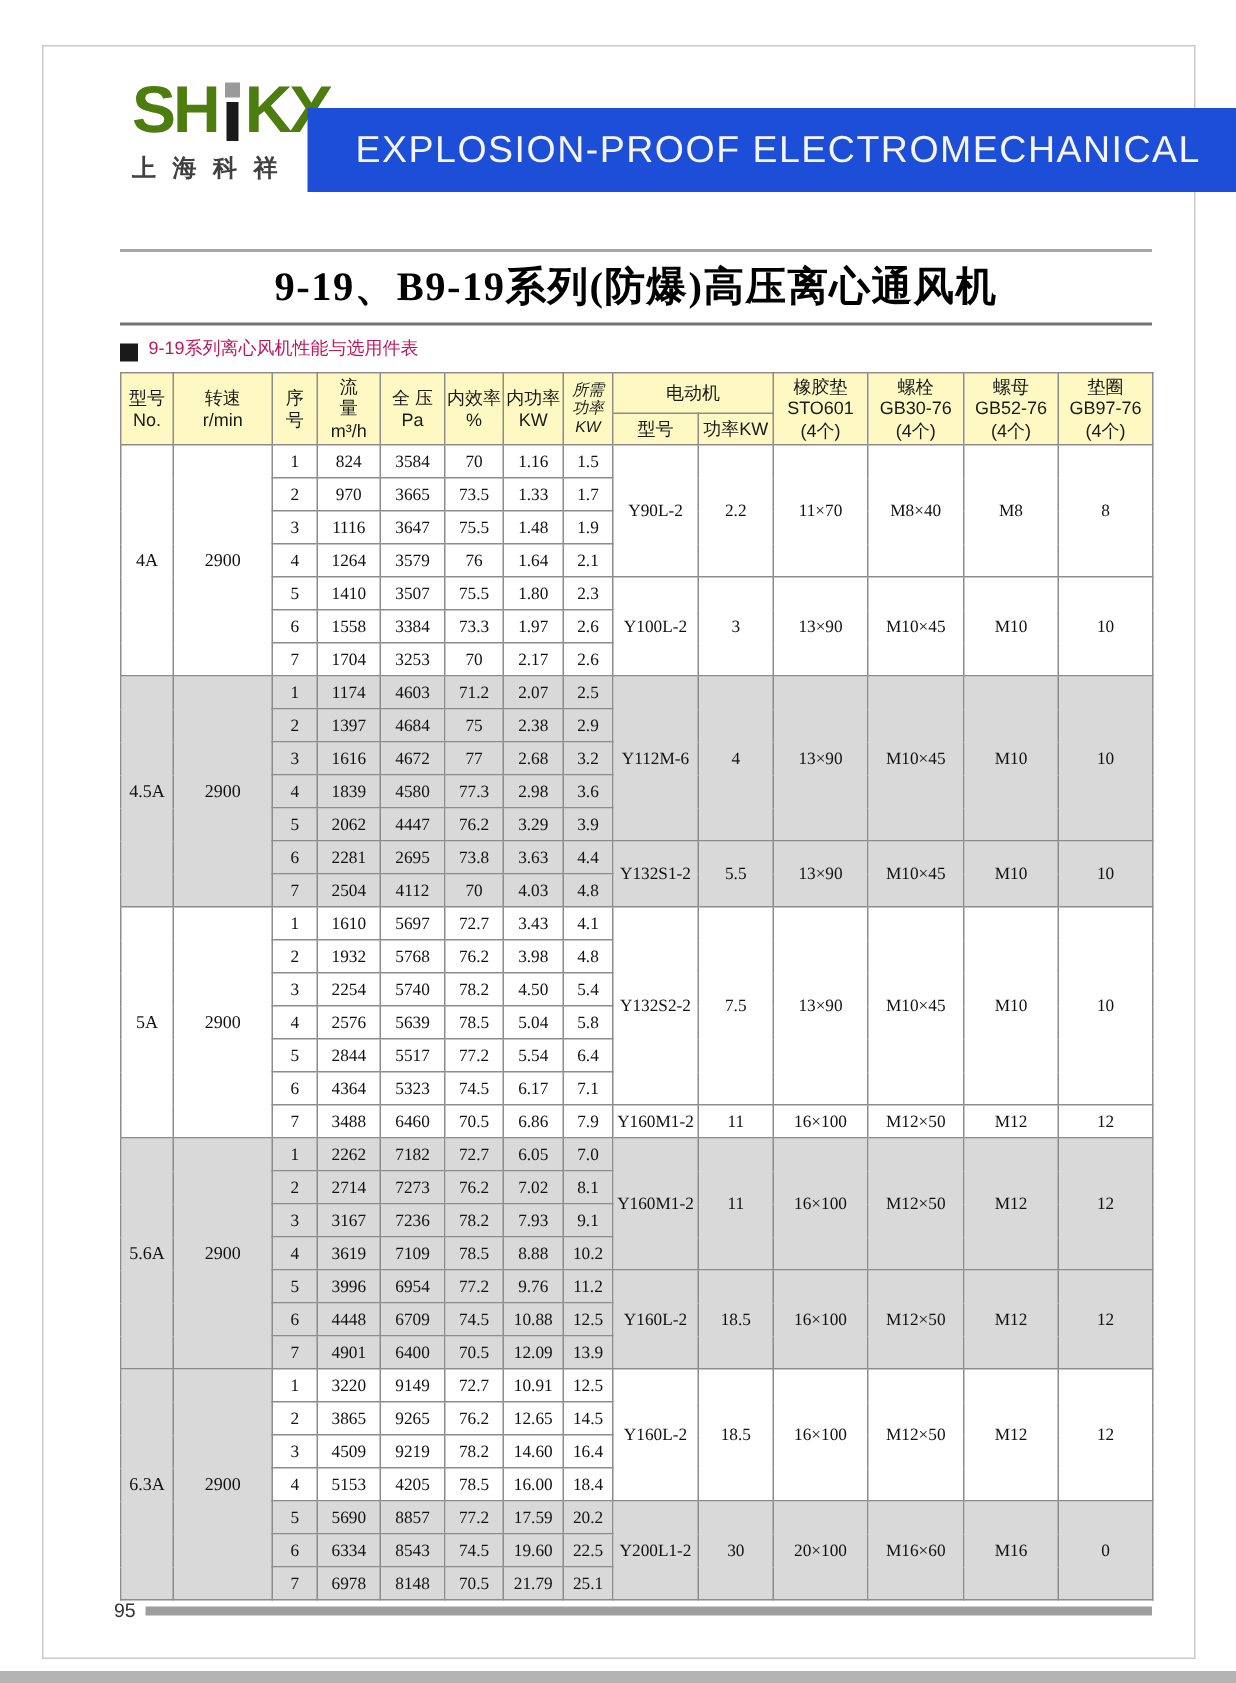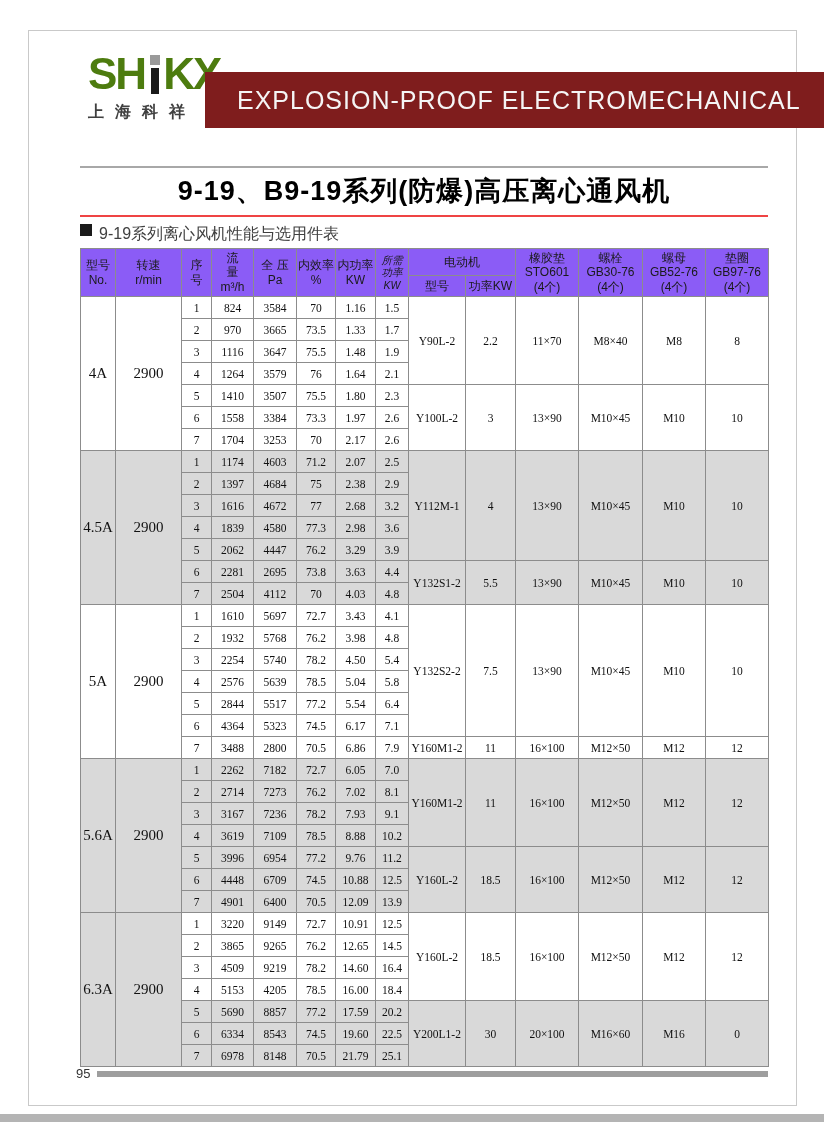--- a/index.html
+++ b/index.html
@@ -21,53 +21,53 @@
   .logo-i { display:inline-flex; flex-direction:column; align-items:center; margin:0 3px 2px 5px; }
   .logo-i-dot { width:10px; height:10px; background:#9a9a9a; margin-bottom:3px; }
   .logo-i-stem { width:8px; height:26px; background:#1a1a1a; }
   .logo-cn {
     margin-top:6px; font-size:16px; font-weight:bold; color:#404040;
     letter-spacing:11px; white-space:nowrap;
   }
   
   .banner {
     position:absolute; left:205px; top:72px; width:619px; height:56px;
-    background:#7f1d1d; color:#f5f5f5; display:flex; align-items:center;
+    background:#1d4ed8; color:#f5f5f5; display:flex; align-items:center;
     padding-left:32px; font-size:25px; letter-spacing:1px; white-space:nowrap;
   }
   
   .title-block {
     position:absolute; left:80px; top:166px; width:688px;
-    border-top:2px solid #a8a8a8; border-bottom:2px solid #ef4444;
-    padding:5px 0 6px 0; text-align:center;
+    border-top:2px solid #a8a8a8; border-bottom:2px solid #737373;
+    padding:5px 0 6px 0; text-align:center;font-family:Liberation Serif, serif;
   }
   .title-block h1 { font-size:27px; font-weight:bold; letter-spacing:1px; color:#000; }
   
   .section-label {
-    position:absolute; left:80px; top:224px; font-size:16px; color:#404040;
-    display:flex; align-items:flex-start;
+    position:absolute; left:80px; top:224px; font-size:12px; color:#be185d;
+    display:flex; align-items:flex-end;
   }
   .bullet { width:12px; height:12px; background:#1a1a1a; display:inline-block; margin-right:7px; }
   
   .table-wrap { position:absolute; left:80px; top:248px; width:688px; }
   table { border-collapse:collapse; table-layout:fixed; width:688px; }
   th, td { border:1px solid #8c8c8c; text-align:center; vertical-align:middle; overflow:hidden; }
   thead th {
-    background:#8b5cf6; font-weight:normal; font-size:12px; line-height:1.18;
+    background:#fef9c3; font-weight:normal; font-size:12px; line-height:1.18;
     padding:2px 1px; color:#1a1a1a;
   }
   thead tr:first-child { height:27px; }
   thead tr:last-child { height:21px; }
   thead th.small { font-size:10.5px;font-style:italic; }
   tbody td {
     font-family:"Liberation Serif", serif; font-size:11.5px; height:22px;
     padding:0 1px; color:#111; background:#fff;
   }
   tbody td.shaded { background:#d9d9d9; }
-  tbody td.model-cell, tbody td.speed-cell { font-family:"Liberation Serif", serif; font-size:15px; }
+  tbody td.model-cell, tbody td.speed-cell { font-family:"Liberation Serif", serif; font-size:12px; }
   
   .footer-num { position:absolute; left:76px; top:1066px; font-size:13px; color:#333; }
   .footer-bar { position:absolute; left:97px; top:1071px; width:671px; height:6px; background:#9e9e9e; }
   .bottom-strip { position:absolute; left:0; bottom:0; width:824px; height:8px; background:#b4b4b4; }
 </style>
 </head>
 <body>
 
 <div class="page-frame"></div>
 
@@ -206,21 +206,21 @@
         </tr>
         <tr>
           <td rowspan="7" class="model-cell shaded">4.5A</td>
           <td rowspan="7" class="speed-cell shaded">2900</td>
           <td class="shaded">1</td>
           <td class="shaded">1174</td>
           <td class="shaded">4603</td>
           <td class="shaded">71.2</td>
           <td class="shaded">2.07</td>
           <td class="shaded">2.5</td>
-          <td rowspan="5" class="shaded">Y112M-1</td>
+          <td rowspan="5" class="shaded">Y112M-6</td>
           <td rowspan="5" class="shaded">4</td>
           <td rowspan="5" class="shaded">13×90</td>
           <td rowspan="5" class="shaded">M10×45</td>
           <td rowspan="5" class="shaded">M10</td>
           <td rowspan="5" class="shaded">10</td>
         </tr>
         <tr>
           <td class="shaded">2</td>
           <td class="shaded">1397</td>
           <td class="shaded">4684</td>
@@ -326,21 +326,21 @@
           <td>6</td>
           <td>4364</td>
           <td>5323</td>
           <td>74.5</td>
           <td>6.17</td>
           <td>7.1</td>
         </tr>
         <tr>
           <td>7</td>
           <td>3488</td>
-          <td>2800</td>
+          <td>6460</td>
           <td>70.5</td>
           <td>6.86</td>
           <td>7.9</td>
           <td rowspan="1">Y160M1-2</td>
           <td rowspan="1">11</td>
           <td rowspan="1">16×100</td>
           <td rowspan="1">M12×50</td>
           <td rowspan="1">M12</td>
           <td rowspan="1">12</td>
         </tr>

